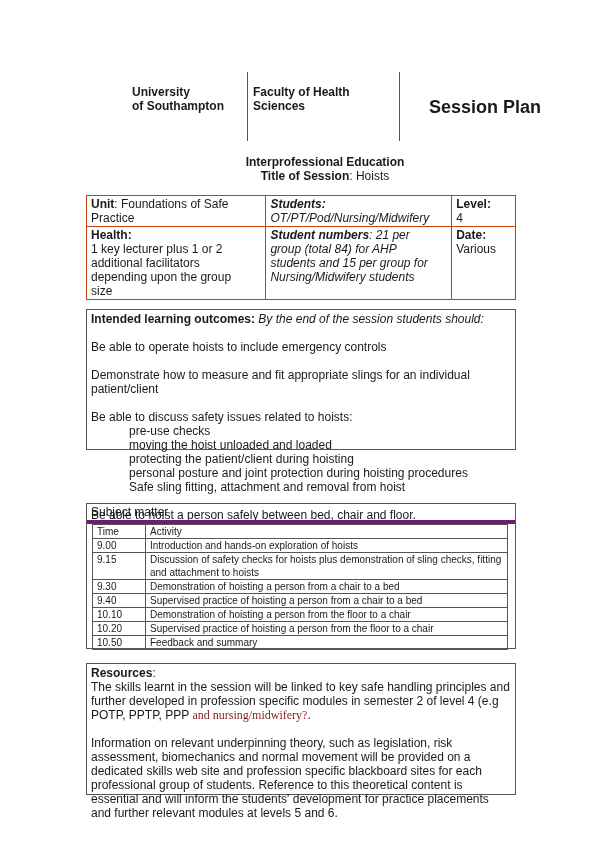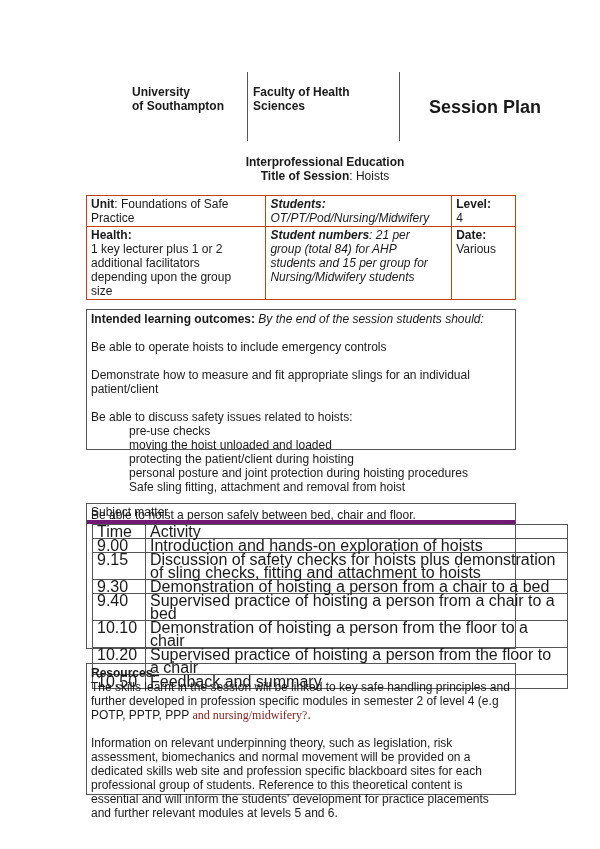--- a/index.html
+++ b/index.html
@@ -36,21 +36,21 @@
   .ilo { left: 86px; top: 309px; width: 430px; height: 141px; }
   .ilo p { margin: 0; }
   .ilo .gap { height: 14px; }
   .ilo .indent { padding-left: 38px; }
   .ilo i { font-style: italic; }
 
   .prog-wrap { left: 86px; top: 503px; width: 430px; height: 146px; border: 1px solid #555; box-sizing: border-box; }
   .subj { border-bottom: 4px solid #701a75; padding: 1px 4px; font-size: 12px; line-height: 14px; }
   .prog-title { font-weight: bold; padding: 0 4px; font-size: 12px; line-height: 14px; }
   table.prog {
-    margin-left: 5px; width: 476px; border-collapse: collapse; font-size: 16px; line-height: 13px;
+    margin-left: 5px; width: 416px; border-collapse: collapse; font-size: 10px; line-height: 13px;
   }
   table.prog td { border: 1px solid #555; padding: 0 4px; vertical-align: top; }
   table.prog td.t { width: 44px; }
 
   .res { left: 86px; top: 663px; width: 430px; height: 132px; }
   .res p { margin: 0; }
   .res .red { color: #e8242a; }
   .res .gap { height: 14px; }
 </style>
 </head>

